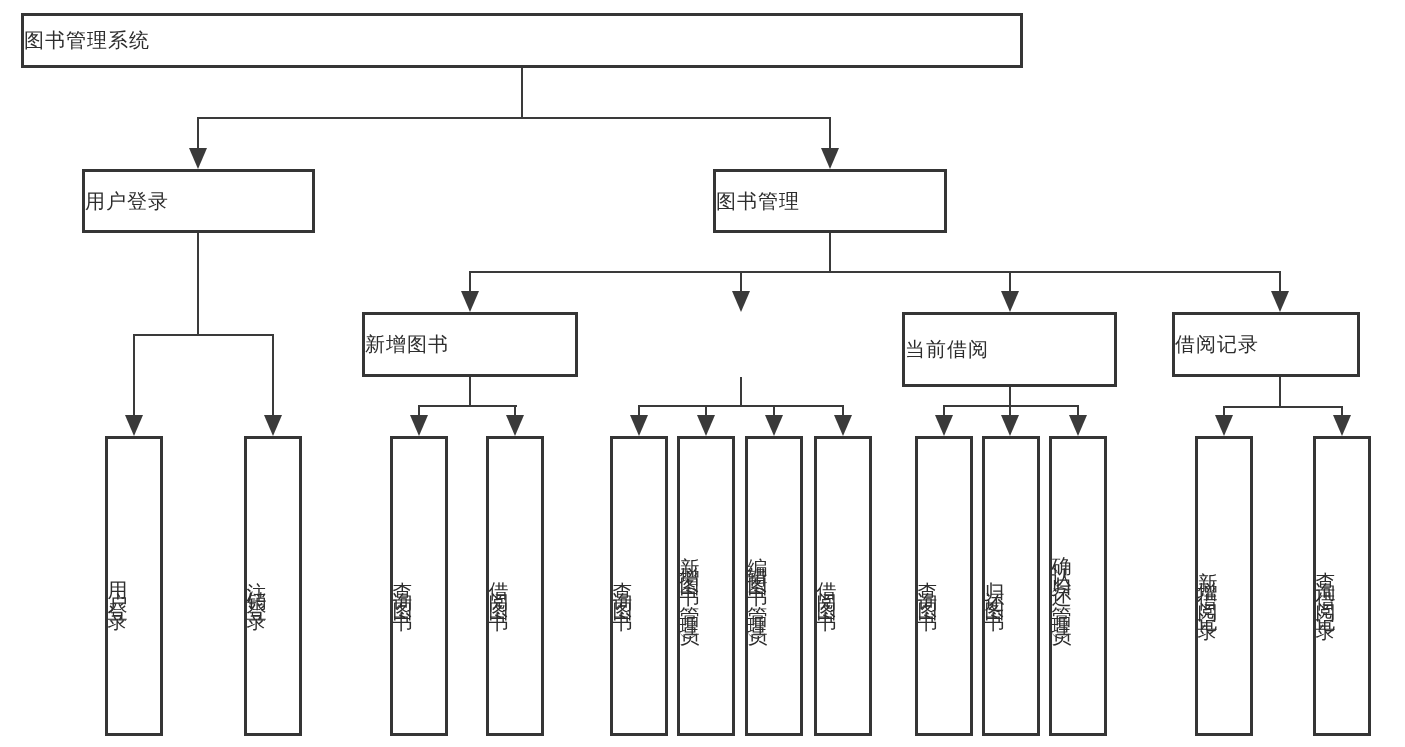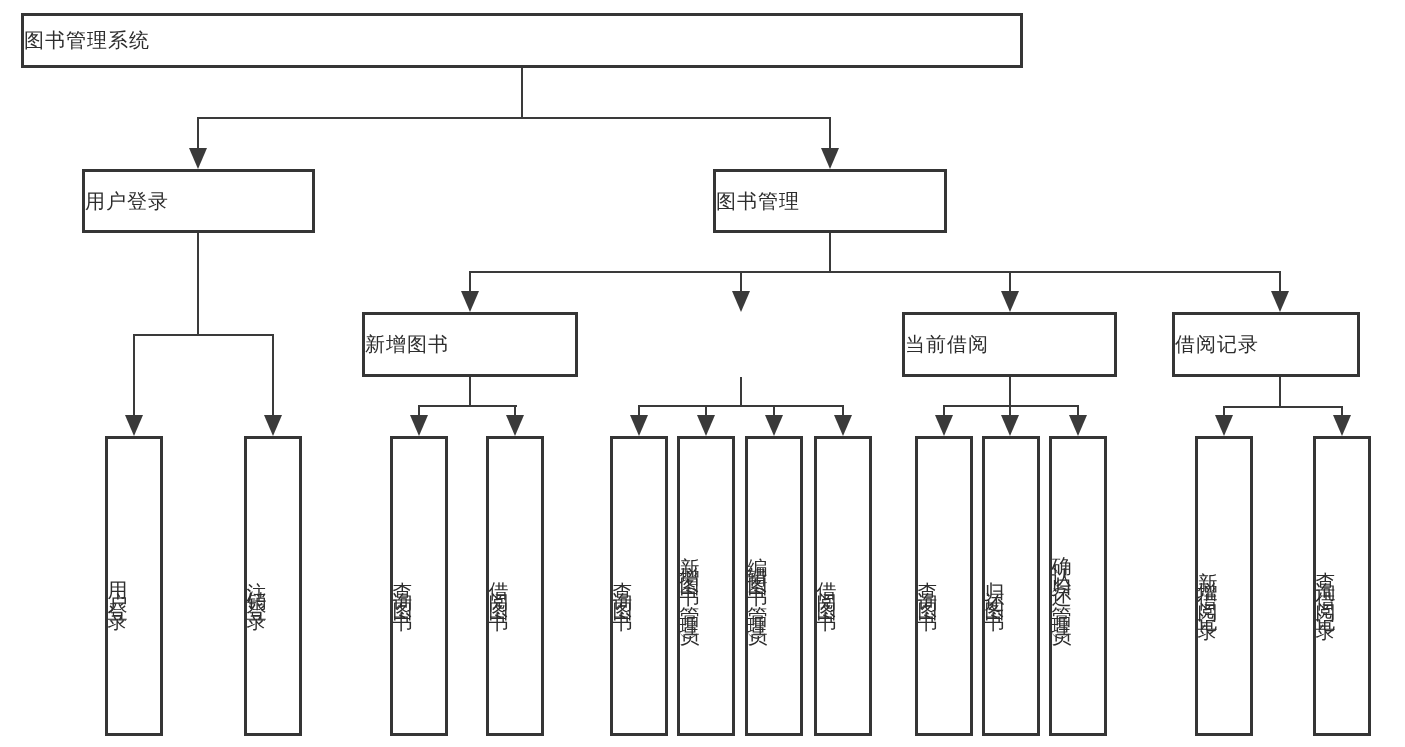--- a/index.html
+++ b/index.html
@@ -145,21 +145,21 @@
   <div class="box" style="left:82px;top:169px;width:233px;height:64px">
     <span>用户登录</span>
   </div>
   <div class="box" style="left:713px;top:169px;width:234px;height:64px">
     <span>图书管理</span>
   </div>
 
   <div class="box" style="left:362px;top:312px;width:216px;height:65px">
     <span>新增图书</span>
   </div>
-  <div class="box" style="left:902px;top:312px;width:215px;height:65px">
+  <div class="box" style="left:902px;top:312px;width:215px;height:75px">
     <span>当前借阅</span>
   </div>
   <div class="box" style="left:1172px;top:312px;width:188px;height:65px">
     <span>借阅记录</span>
   </div>
 
   <div class="box leaf" style="left:105px">
     <span class="vtext">用户登录</span>
   </div>
   <div class="box leaf" style="left:244px">

